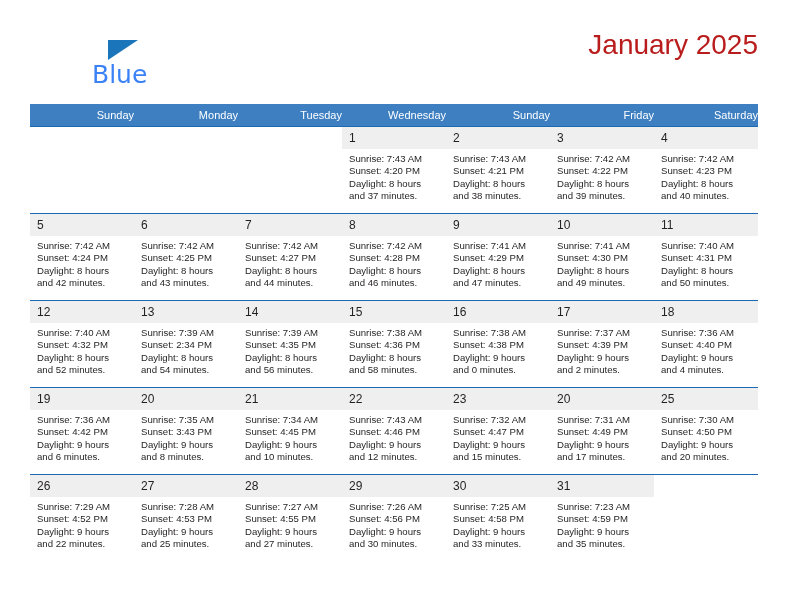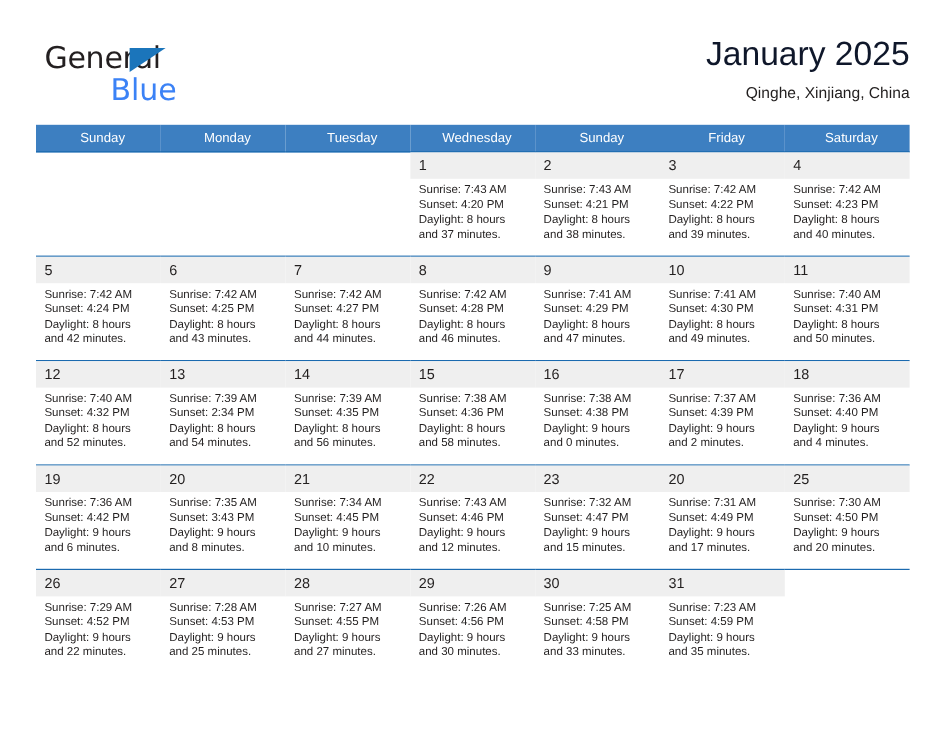--- a/index.html
+++ b/index.html
@@ -66,21 +66,21 @@
   }
 
   .title-block {
     position: absolute;
     right: 0;
     top: 0;
     text-align: right;
   }
   .cal-title {
     font-size: 28px;
-    color: #0f172a;
+    color: #b91c1c;
     line-height: 34px;
     white-space: nowrap;
   }
   .cal-subtitle {
     font-size: 13px;
     color: #221f1f;
     line-height: 20px;
     margin-top: 6px;
     white-space: nowrap;
   }
@@ -92,21 +92,21 @@
     top: 104px;
     width: 728px;
     border-collapse: collapse;
     table-layout: fixed;
   }
   .calendar th {
     background: #3d7fc1;
     color: #ffffff;
     font-size: 11px;
     font-weight: normal;
-    text-align: center;
+    text-align: right;
     padding: 5px 0 5px 7px;
     height: 11px;
     border: none;
   }
   .calendar td {
     vertical-align: top;
     padding: 0;
     border: none;
     border-top: 1px solid #1b6aaf;
     width: 104px;
@@ -141,28 +141,26 @@
   .empty .daynum { background: transparent; }
 </style>
 </head>
 <body>
 
 <div class="page">
 
   <div class="header">
 
     <div class="logo">
-      <span class="logo-general">General</span>
       <span class="logo-tri"></span>
       <span class="logo-blue">Blue</span>
     </div>
 
     <div class="title-block">
       <div class="cal-title">January 2025</div>
-      <div class="cal-subtitle">Qinghe, Xinjiang, China</div>
     </div>
 
   </div>
 
   <table class="calendar">
     <thead>
       <tr>
         <th>Sunday</th>
         <th>Monday</th>
         <th>Tuesday</th>

